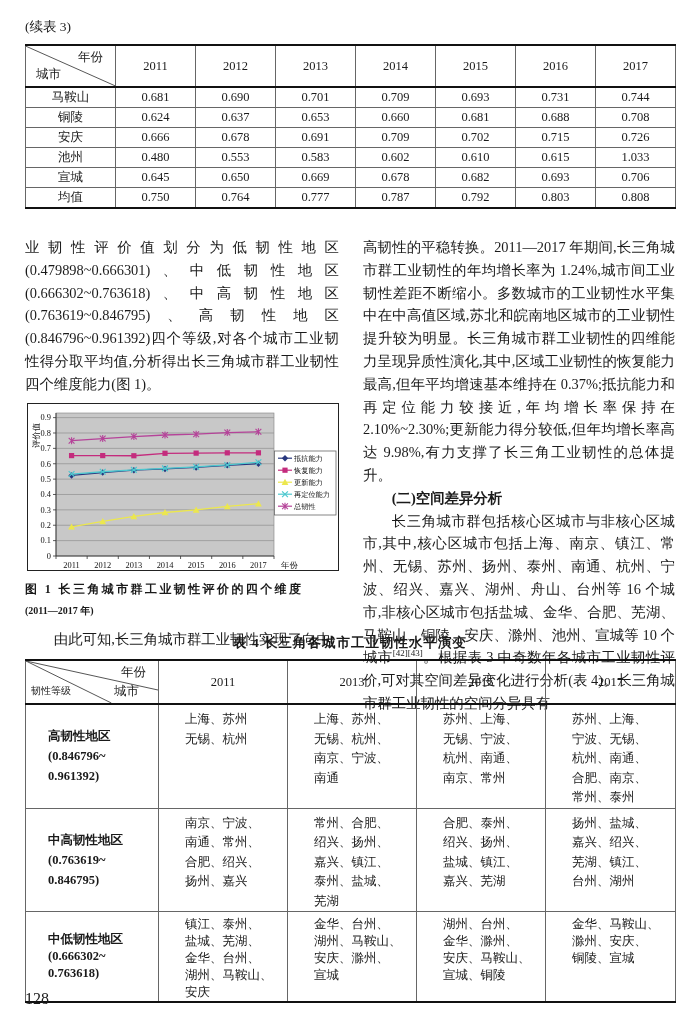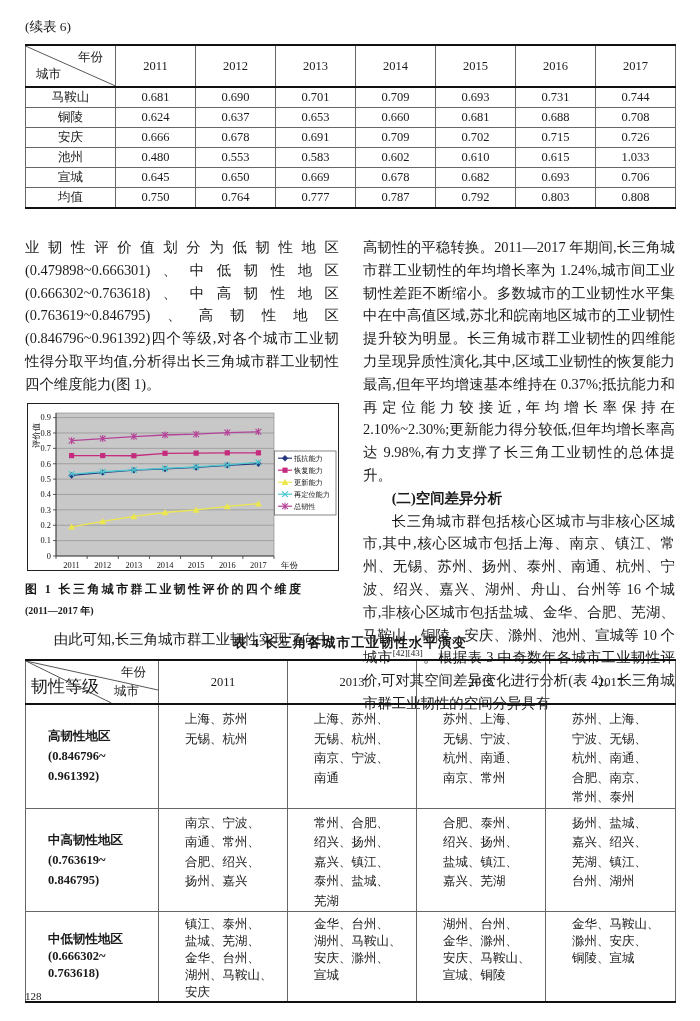--- a/index.html
+++ b/index.html
@@ -17,21 +17,21 @@
   .t3{width:650px;font-size:12.5px;border-top:2px solid #111;border-bottom:2px solid #111;}
   .t3 th,.t3 td{border:1px solid #666;text-align:center;padding:0;font-weight:normal;}
   .t3 thead th{height:40px;border-bottom:2px solid #111;}
   .t3 td{height:19px;}
   
   .diag{position:relative;}
   .diag svg{position:absolute;left:0;top:0;width:100%;height:100%;}
   .diag .dg-top{position:absolute;top:3px;right:12px;font-size:12.5px;}
   .diag .dg-bot{position:absolute;bottom:3px;left:10px;font-size:12.5px;}
   .diag .dg-mid{position:absolute;bottom:3px;left:88px;font-size:12.5px;}
-  .diag .dg-low{position:absolute;bottom:5px;left:5px;font-size:17px;}
+  .diag .dg-low{position:absolute;bottom:5px;left:5px;font-size:10px;}
   
   .cols{left:25px;top:236px;width:650px;display:flex;gap:24px;}
   .col{width:318px;font-size:14.4px;line-height:22.8px;text-align:justify;}
   .col p{margin:0;}
   .indent{text-indent:2em;}
   .subhead{font-weight:bold;text-indent:2em;margin:1px 0;}
   sup{font-size:9px;line-height:0;}
   
   .figure-box{width:310px;height:166px;border:1px solid #222;margin:7px 0 7px 2px;background:#fff;}
   .figure-box svg{display:block;}
@@ -45,26 +45,26 @@
   .t4 th,.t4 td{border:1px solid #666;padding:0;font-weight:normal;}
   .t4 thead th{height:42px;text-align:center;border-bottom:2px solid #111;}
   .t4 td{vertical-align:top;white-space:pre-line;}
   .t4 td.level{vertical-align:middle;text-align:left;padding-left:22px;line-height:20px;font-weight:bold;}
   .t4 td.cities{text-align:left;padding:5px 0 0 26px;line-height:19.5px;}
   .t4 tr.r1{height:102px;} .t4 tr.r2{height:100px;}
   .t4 tr.r3{height:86px;}
   .t4 tr.r3 td.cities{line-height:17px;padding-top:4px;}
   .t4 tr.r3 td.level{line-height:17px;}
   
-  .pagenum{left:25px;top:990px;font-size:11px;}
+  .pagenum{left:25px;top:990px;font-size:16px;}
 </style>
 </head>
 <body>
 
-<div class="abs cont-label">(续表 6)</div>
+<div class="abs cont-label">(续表 3)</div>
 
 <div class="abs t3wrap">
   <table class="t3">
     <colgroup>
         <col style="width:90px">
         <col style="width:80px">
         <col style="width:80px">
         <col style="width:80px">
         <col style="width:80px">
         <col style="width:80px">

